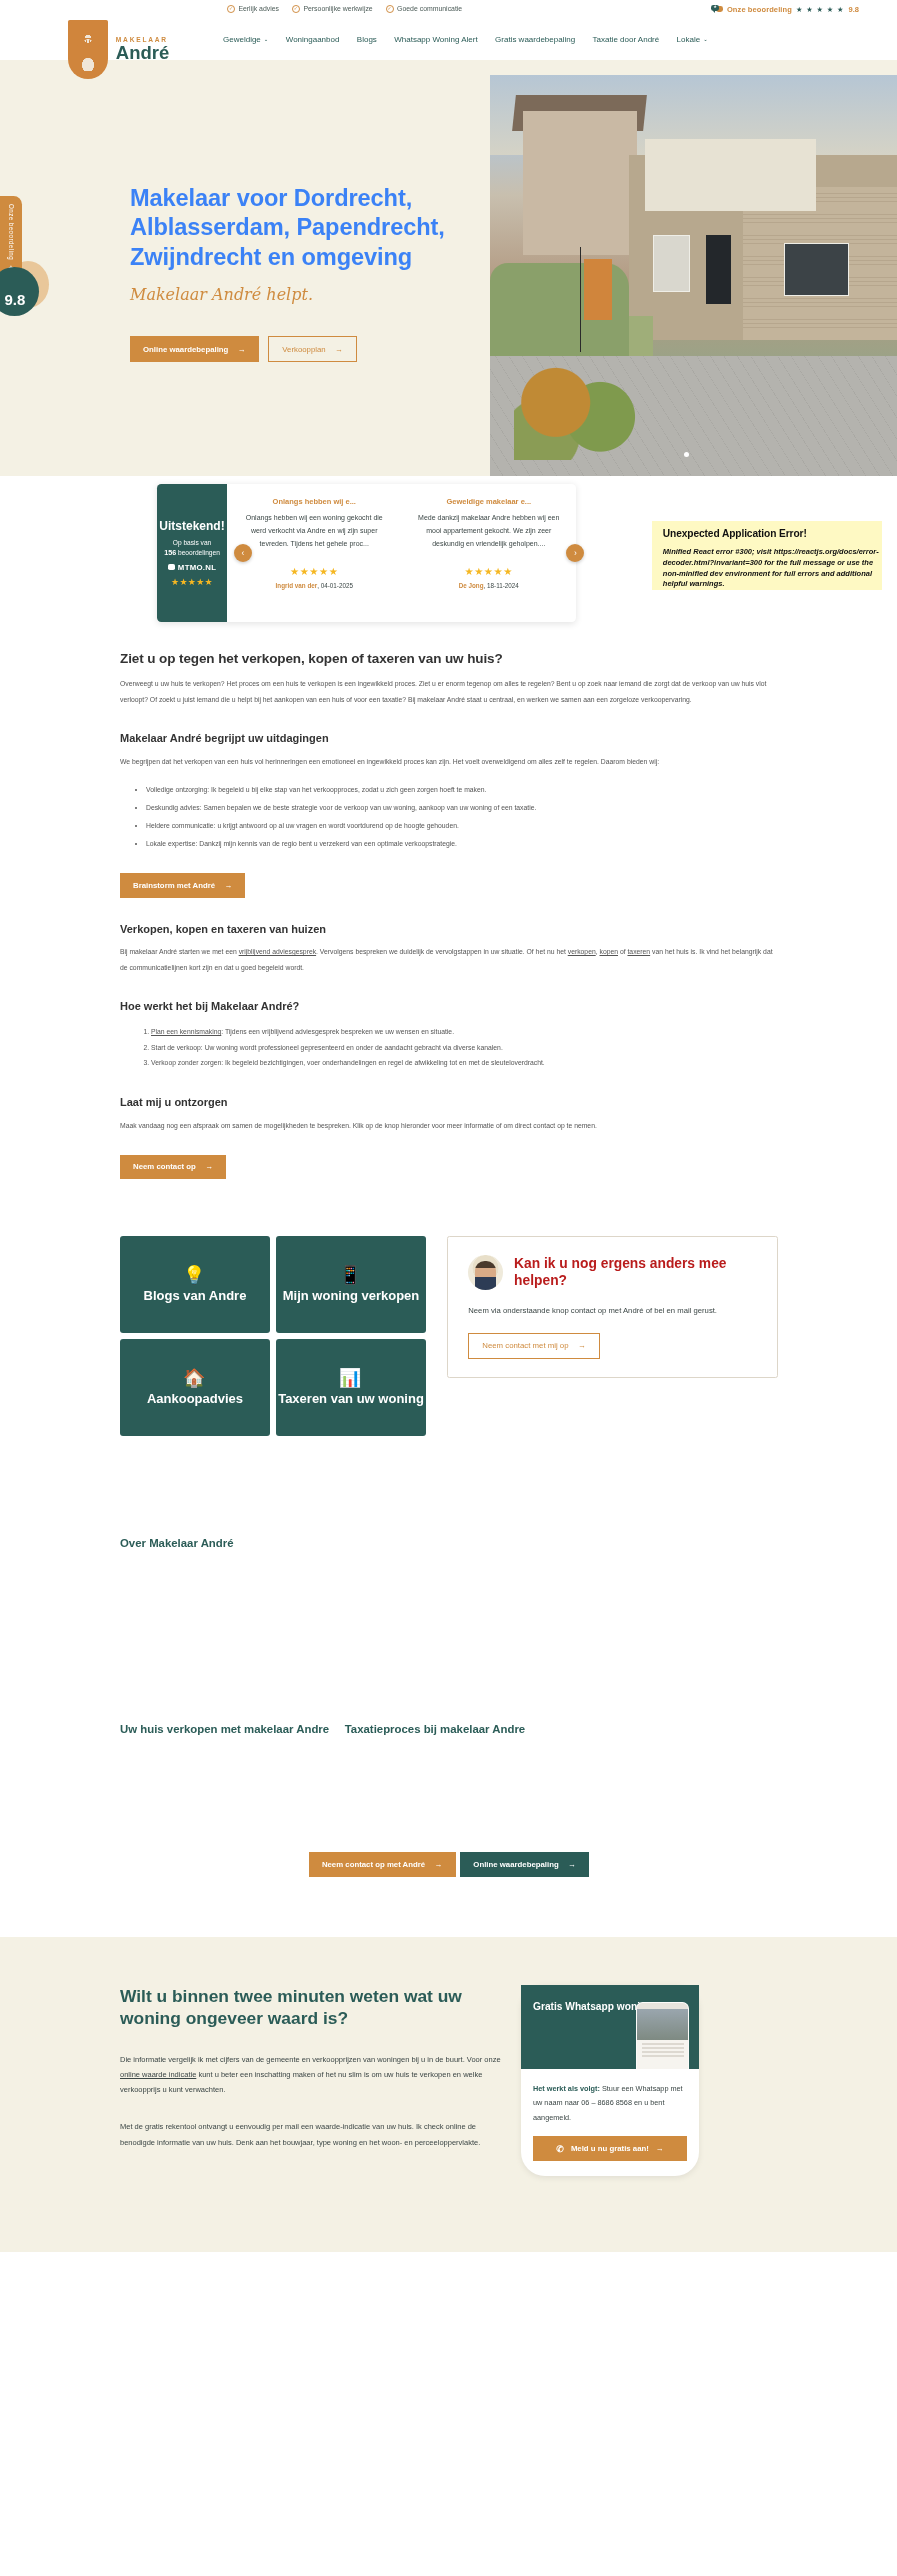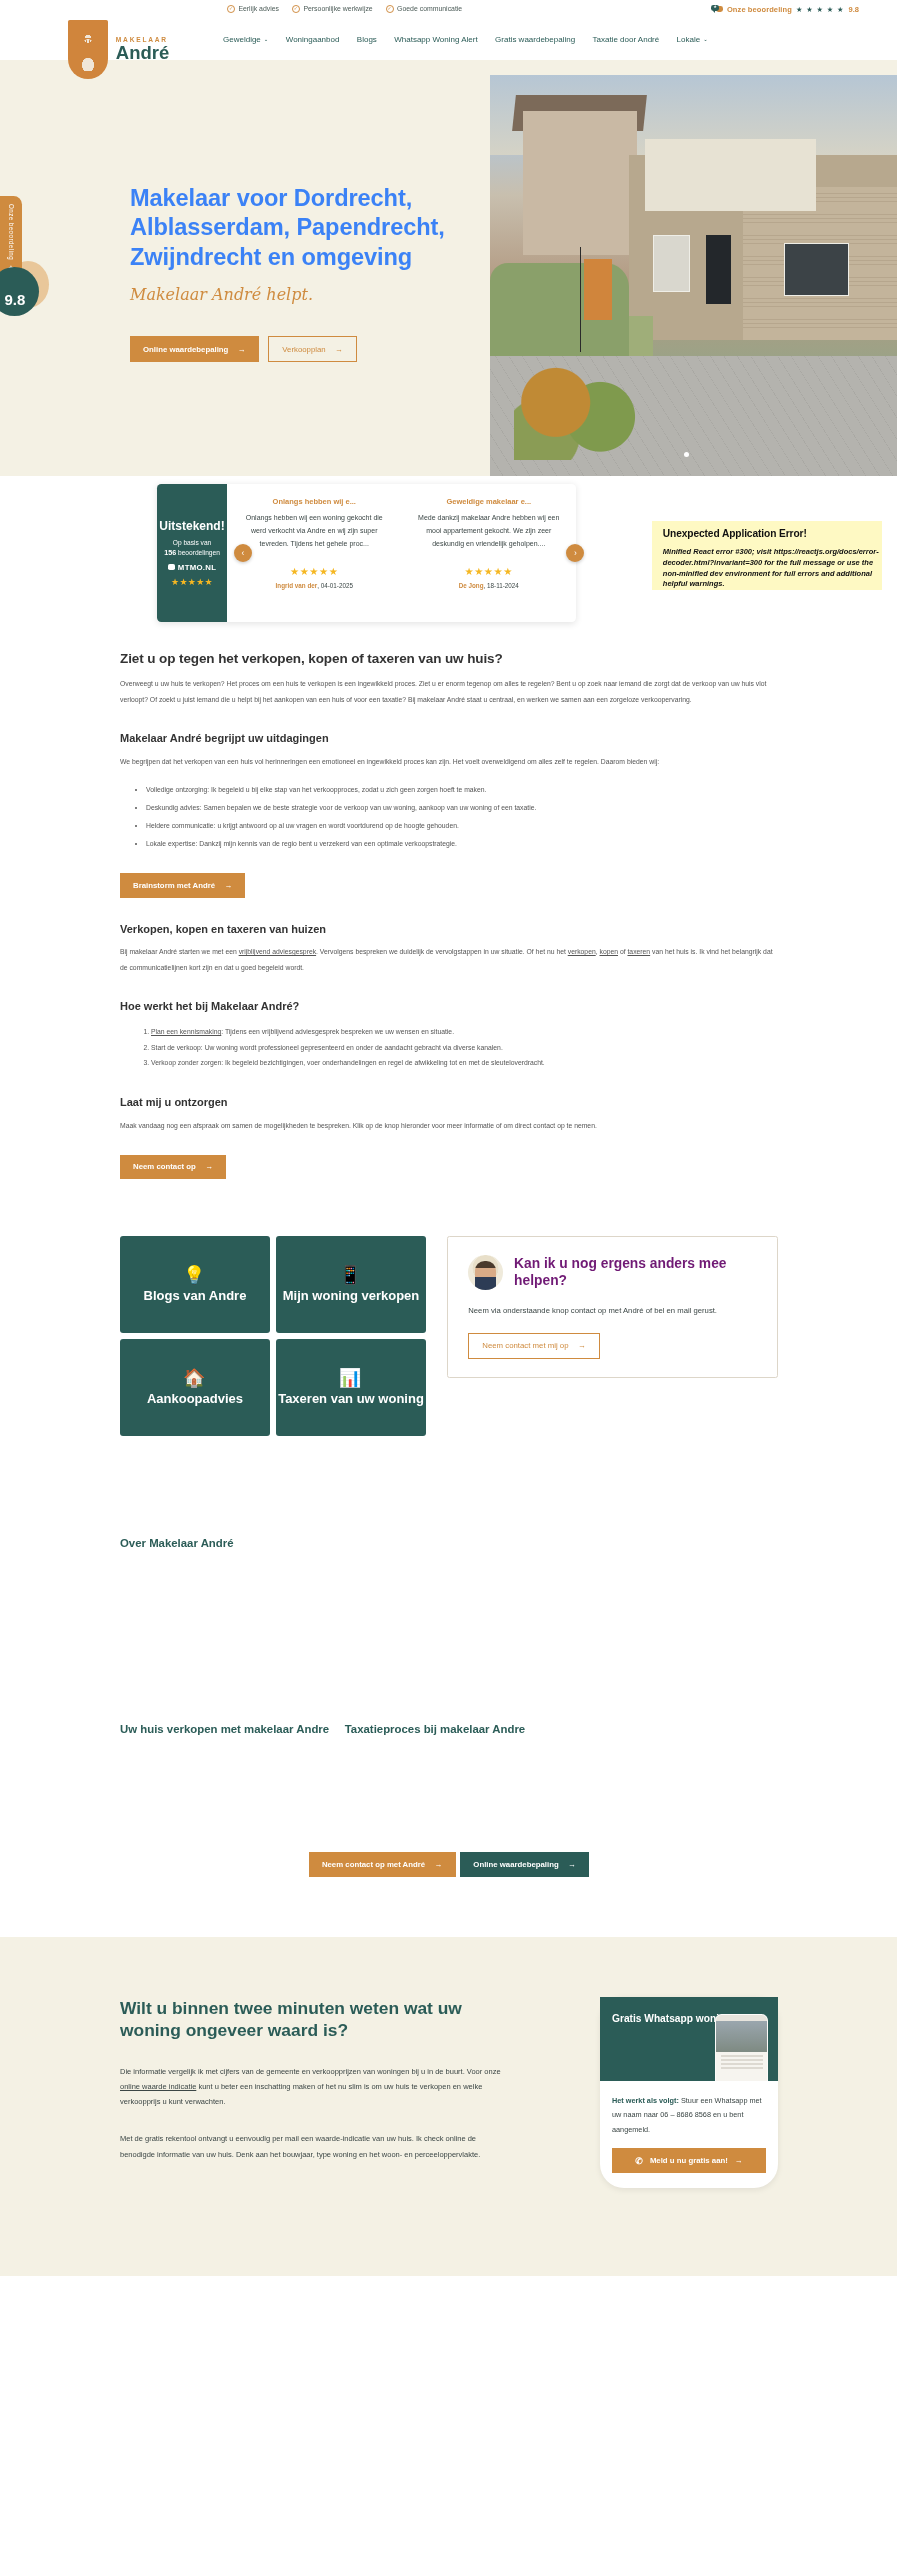--- a/index.html
+++ b/index.html
@@ -201,35 +201,35 @@
   .helpcard .head { display:flex; align-items:center; gap:10.8px; }
   .helpcard .avatar {
     width:35px;height:35px;border-radius:50%;flex:none;
     background:radial-gradient(circle at 50% 38%, #e8dfc9 0 46%, transparent 47%), #efeadb;
     position:relative; overflow:hidden;
   }
   .helpcard .avatar:after{
     content:"";position:absolute;left:7.2px;top:6px;width:20.3px;height:29px;border-radius:9.6px 9.6px 2.4px 2.4px;
     background:linear-gradient(180deg,#4a3a2c 0 24%, #d9ab87 24% 55%, #2d3c55 55%);
   }
-  .helpcard h3 { font-size:13.8px; font-weight:bold; color:#701a75; line-height:1.22; margin:0;}
+  .helpcard h3 { font-size:13.8px; font-weight:bold; color:#b91c1c; line-height:1.22; margin:0;}
   .helpcard p { font-size:7.7px; color:#3c4746; line-height:1.95; margin-top:13px; }
   .helpcard .btn { margin-top:14.4px; }
 
   
   .over { width:658px; margin:0 auto; padding-top:101px; }
   .over h2 { font-size:11.4px; font-weight:bold; color:#2b5c57; }
   .over .spacer { height:174px; }
   .two-head { display:flex; gap:15.6px; }
   .two-head h3 { font-size:11.4px; font-weight:bold; color:#2b5c57; }
   .btn-row { display:flex; gap:4.8px; justify-content:center; margin-top:117px; }
 
   
   .bottom { background:#f4f1e4; margin-top:60px; padding:44px 0 72px; }
-  .bottom-inner { width:658px; margin:16px auto; display:flex; gap:52px;justify-content:space-between; }
+  .bottom-inner { width:658px; margin:4px auto; display:flex; gap:18px; }
   .bottom-left { width:383px; }
   .bottom-left h2 { font-size:17.4px; font-weight:bold; color:#2b5c57; line-height:1.3; }
   .bottom-left p { font-size:7.5px; color:#3c4746; line-height:2.05; margin-top:21.5px; }
   .bottom-left p a { color:#3c4746; text-decoration:underline; }
   .wa-card { width:178px; background:#fff; box-shadow:0 1.2px 6px rgba(0,0,0,.08);border-radius:24px; }
   .wa-top { background:#2b5c57; padding:15.6px 12px 0; height:84px; display:flex; gap:3.6px; position:relative; overflow:hidden;}
   .wa-top h4 { color:#fff; font-size:10.2px; font-weight:bold; line-height:1.3; }
   .wa-phone {
     position:absolute; right:9.6px; top:17px; width:53px; height:81px; background:#f6f4ef;
     border-radius:6.6px 6.6px 0 0; border:1.8px solid #fdfcfa; border-bottom:none; overflow:hidden;

